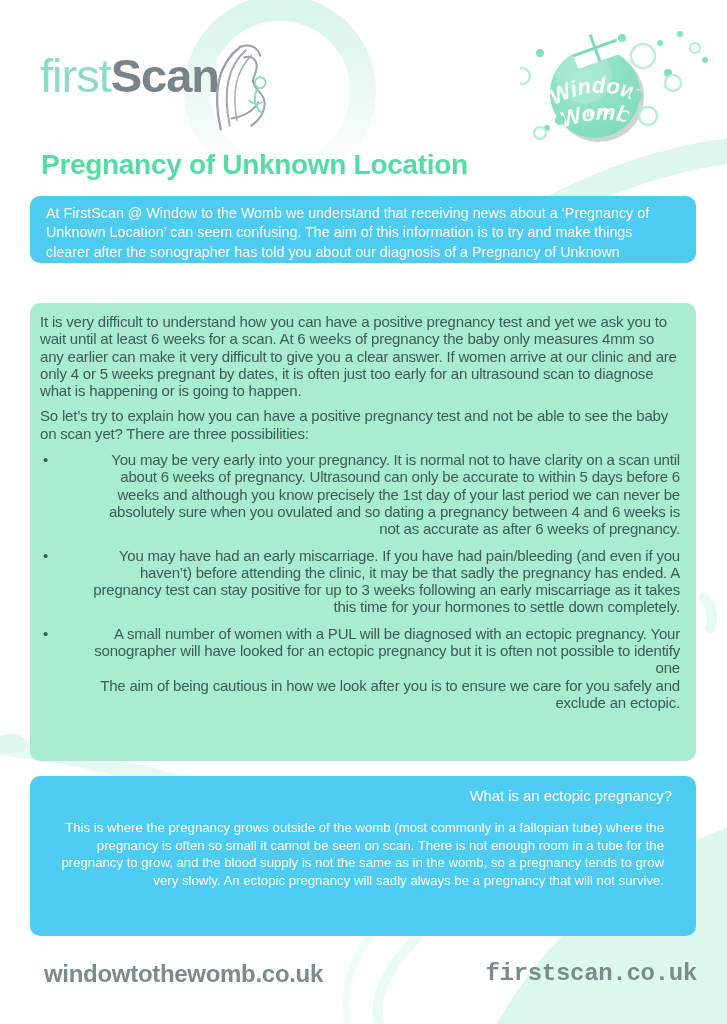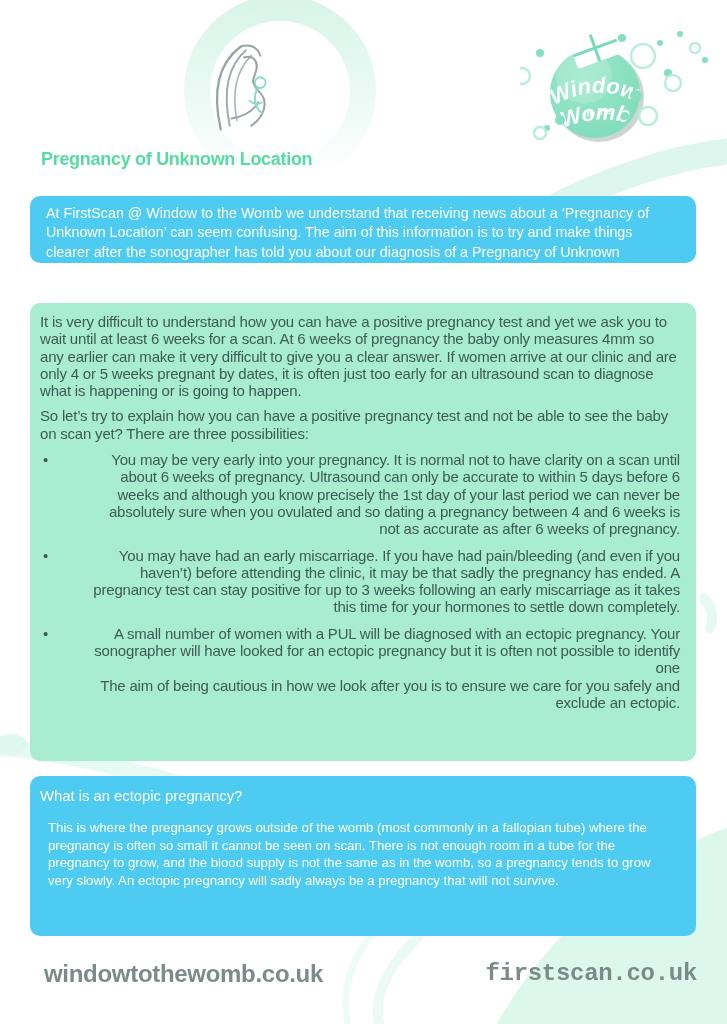--- a/index.html
+++ b/index.html
@@ -15,38 +15,38 @@
     position:absolute;left:40px;top:52px;
     font-size:47px;letter-spacing:-1px;line-height:1;white-space:nowrap;
   }
   .logo-first{color:#8adcc7;font-weight:400;}
   .logo-scan{color:#78848a;font-weight:700;}
   .mother-svg{position:absolute;left:201px;top:42px;}
   .badge-svg{position:absolute;left:520px;top:26px;}
 
   .page-title{
     position:absolute;left:41px;top:149px;
-    font-size:18px;font-weight:700;color:#57dba5;letter-spacing:-0.3px;
+    font-size:28px;font-weight:700;color:#57dba5;letter-spacing:-0.3px;
   }
 
   
   .box{position:absolute;left:30px;width:666px;border-radius:10px;box-sizing:border-box;}
   .box-blue{background:#4ecbf1;color:#ffffff;}
   .box-green{background:#a8edd0;color:#3e5b55;}
 
   .intro-box{top:196px;height:67px;padding:8px 22px 8px 16px;
     font-size:14.3px;line-height:19.4px;}
   .explain-box{top:303px;height:458px;padding:10px 16px 0 10px;
     font-size:15px;line-height:17.3px;letter-spacing:-0.2px;}
   .explain-box .para{margin:0 0 8px 0;}
   .bullet-row{display:flex;margin-top:9px;}
   .bullet-dot{width:46px;flex:0 0 46px;padding-left:3px;box-sizing:border-box;}
   .bullet-text{flex:1;white-space:pre-line;text-align:right;}
   .ectopic-box{top:776px;height:160px;padding:12px 24px 0 10px;
-    font-size:13.2px;line-height:17.8px;}
+    font-size:13.2px;line-height:17.8px;text-align:right;}
   .ectopic-heading{font-size:14.8px;margin:0 0 13px 0;font-weight:400;}
   .ectopic-body{margin:8px;}
 
   
   .footer-left,.footer-right{
     position:absolute;top:960px;font-size:24px;font-weight:700;color:#7a8b8a;
     letter-spacing:-0.3px;
   }
   .footer-left{left:44px;text-align:center;}
   .footer-right{right:30px;font-family:Liberation Mono, monospace;}
@@ -73,20 +73,23 @@
     <ellipse cx="10" cy="744" rx="17" ry="10" fill="#dff8ef"></ellipse>
 
     <path d="M 704,598 Q 716,612 710,628" fill="none" stroke="#e6faf3" stroke-width="10" stroke-linecap="round"></path>
 
     <circle cx="880" cy="1240" r="440" fill="#dcf7ec"></circle>
 
     <path d="M 420,935 Q 368,985 380,1026" fill="none" stroke="#e9fbf4" stroke-width="10"></path>
     <path d="M 372,935 Q 338,975 348,1026" fill="none" stroke="#eefcf7" stroke-width="7"></path>
   </svg>
 
+  <div class="logo-text">
+    <span class="logo-first">first</span><span class="logo-scan">Scan</span>
+  </div>
 
   <svg class="mother-svg" width="70" height="92" viewBox="0 0 78 100" aria-hidden="true">
     <g fill="none" stroke-linecap="round">
       <path d="M44,4 C20,22 12,52 22,96" stroke="#98a4a6" stroke-width="2.6"></path>
       <path d="M50,8 C30,26 24,52 32,92" stroke="#9fabac" stroke-width="2.2"></path>
       <path d="M56,14 C40,30 34,54 40,86" stroke="#aab5b6" stroke-width="1.8"></path>
       <path d="M44,4 C56,0 64,6 66,14" stroke="#98a4a6" stroke-width="2.2"></path>
       <path d="M48,16 C57,13 63,19 62,28 C61,35 58,38 58,43" stroke="#98a4a6" stroke-width="2.2"></path>
       <path d="M58,43 C60,52 68,55 70,62 C73,72 68,84 56,92" stroke="#98a4a6" stroke-width="2.2"></path>
       <path d="M34,84 C46,82 58,76 64,66" stroke="#98a4a6" stroke-width="2.2"></path>

